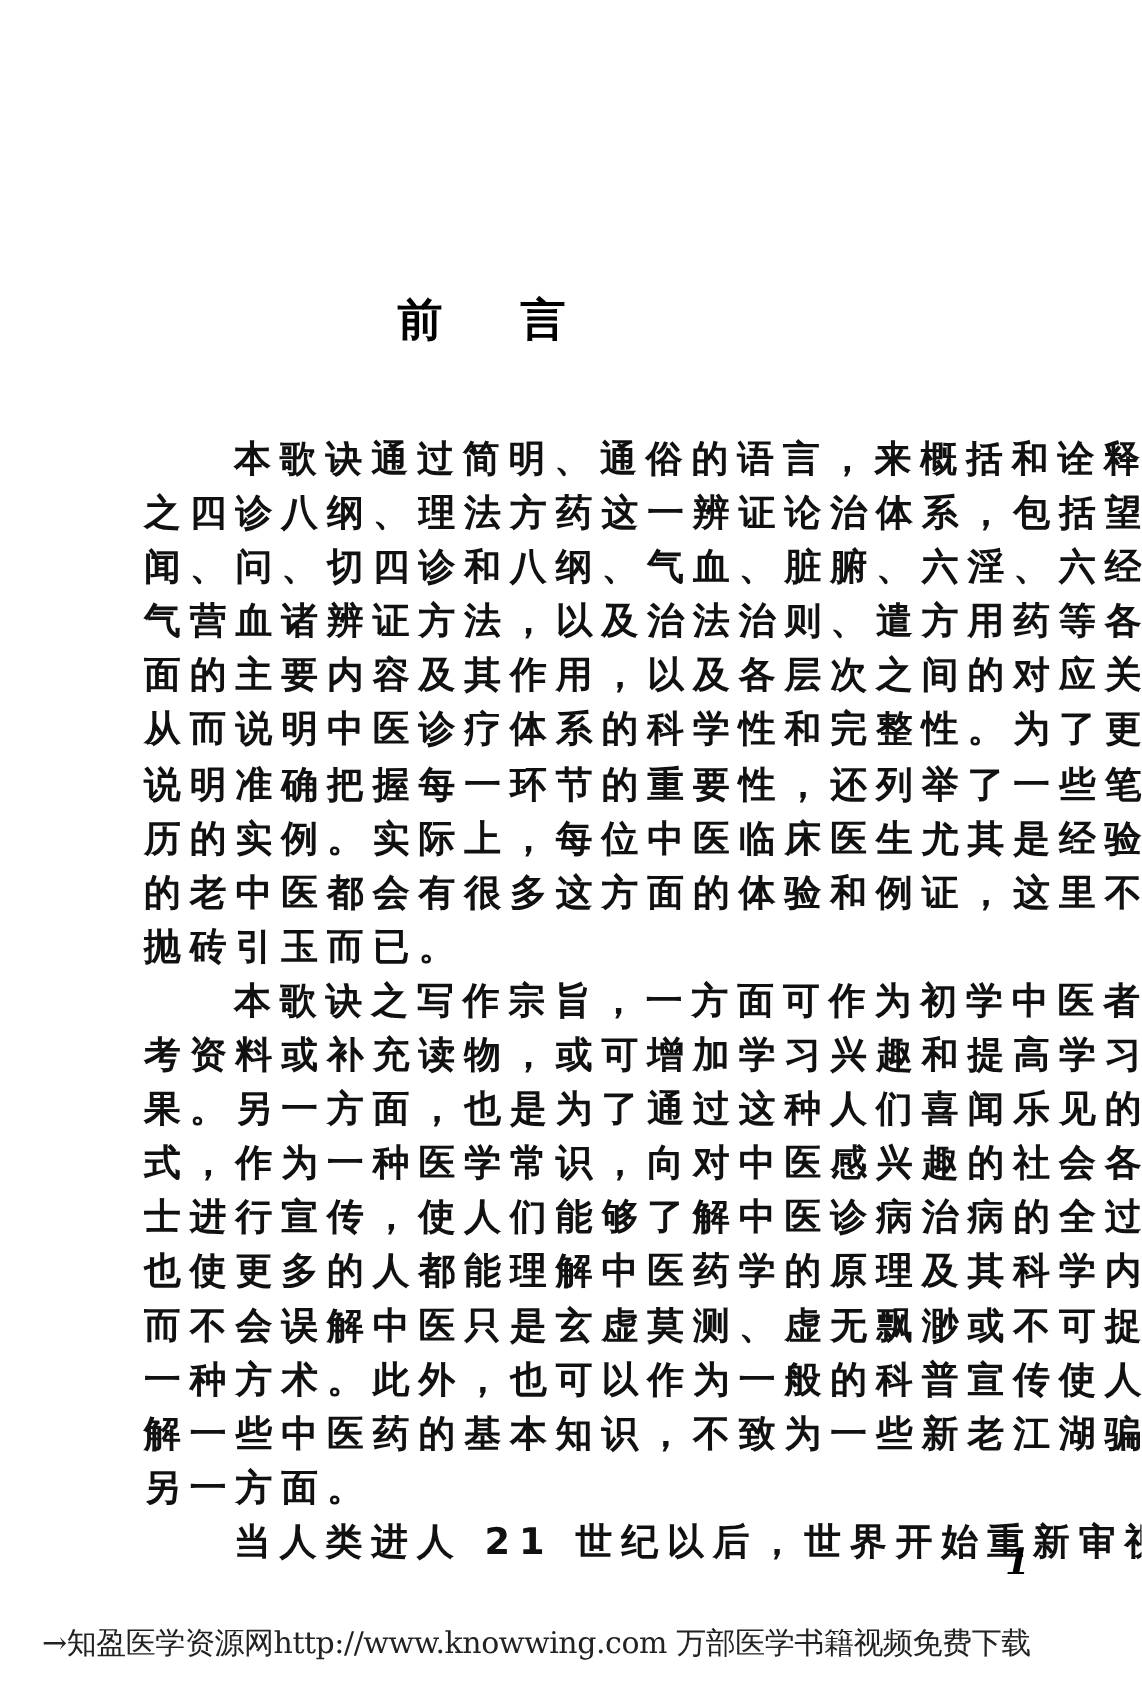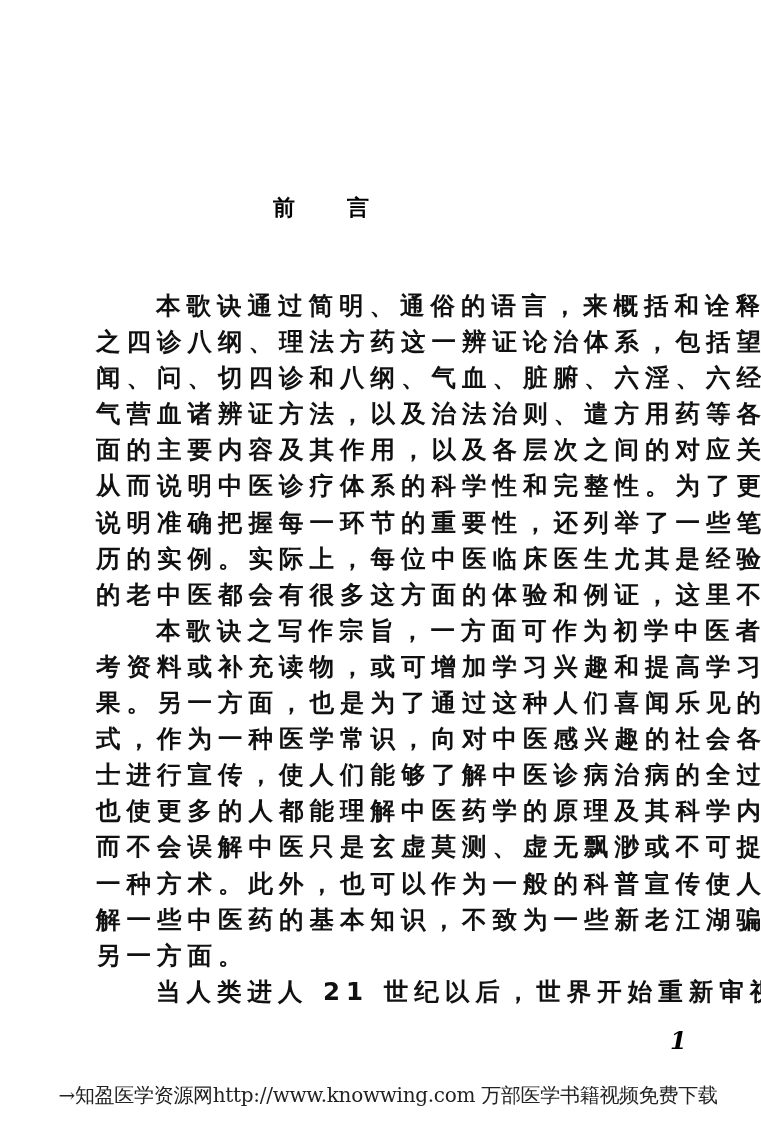--- a/index.html
+++ b/index.html
@@ -3,57 +3,58 @@
 <meta charset="utf-8">
 <style>
   html, body { margin: 0; padding: 0; background: #ffffff; }
   body {
     width: 761px; height: 1122px; position: relative; overflow: hidden;
     font-family: "DejaVu Serif", serif; color: #111;
   }
   .title {
     position: absolute; top: 193px; left: 0; width: 642px;
     text-align: center; font-family: "DejaVu Sans", sans-serif;
-    font-weight: bold; font-size: 22px; letter-spacing: 52px; text-indent: 52px;
+    font-weight: bold; font-size: 30px; letter-spacing: 52px; text-indent: 52px;
     color: #000;
   }
   .body-text {
     position: absolute; top: 288px; left: 96px; width: 612px;
     font-family: "DejaVu Sans", sans-serif; font-weight: bold;
     font-size: 24.5px; line-height: 36.1px; color: #111;
     letter-spacing: 6px;
   }
   .line { display: block; white-space: nowrap; }
   .line.indent { padding-left: 60px; }
   .page-num {
     position: absolute; top: 1026px; left: 670px;
     font-family: "DejaVu Serif", serif; font-style: italic; font-weight: bold;
     font-size: 24px; color: #000;
   }
   .footer {
     position: absolute; top: 1082px; left: 28px; width: 720px;
     font-family: "DejaVu Serif", serif; font-size: 20px; color: #222;
-    white-space: nowrap; letter-spacing: -0.3px; text-align: center;
+    white-space: nowrap; letter-spacing: -0.3px;
   }
 </style>
 </head>
 <body>
 
 <div class="title">前言</div>
 
 <div class="body-text">
   <span class="line indent">本歌诀通过简明、通俗的语言，来概括和诠释中医</span>
   <span class="line">之四诊八纲、理法方药这一辨证论治体系，包括望、</span>
   <span class="line">闻、问、切四诊和八纲、气血、脏腑、六淫、六经、卫</span>
   <span class="line">气营血诸辨证方法，以及治法治则、遣方用药等各个层</span>
   <span class="line">面的主要内容及其作用，以及各层次之间的对应关系，</span>
   <span class="line">从而说明中医诊疗体系的科学性和完整性。为了更好地</span>
   <span class="line">说明准确把握每一环节的重要性，还列举了一些笔者亲</span>
   <span class="line">历的实例。实际上，每位中医临床医生尤其是经验丰富</span>
   <span class="line">的老中医都会有很多这方面的体验和例证，这里不过是</span>
+  <span class="line">抛砖引玉而已。</span>
   <span class="line indent">本歌诀之写作宗旨，一方面可作为初学中医者之参</span>
   <span class="line">考资料或补充读物，或可增加学习兴趣和提高学习效</span>
   <span class="line">果。另一方面，也是为了通过这种人们喜闻乐见的形</span>
   <span class="line">式，作为一种医学常识，向对中医感兴趣的社会各界人</span>
   <span class="line">士进行宣传，使人们能够了解中医诊病治病的全过程，</span>
   <span class="line">也使更多的人都能理解中医药学的原理及其科学内涵。</span>
   <span class="line">而不会误解中医只是玄虚莫测、虚无飘渺或不可捉摸的</span>
   <span class="line">一种方术。此外，也可以作为一般的科普宣传使人们了</span>
   <span class="line">解一些中医药的基本知识，不致为一些新老江湖骗子所</span>
   <span class="line">另一方面。</span>

